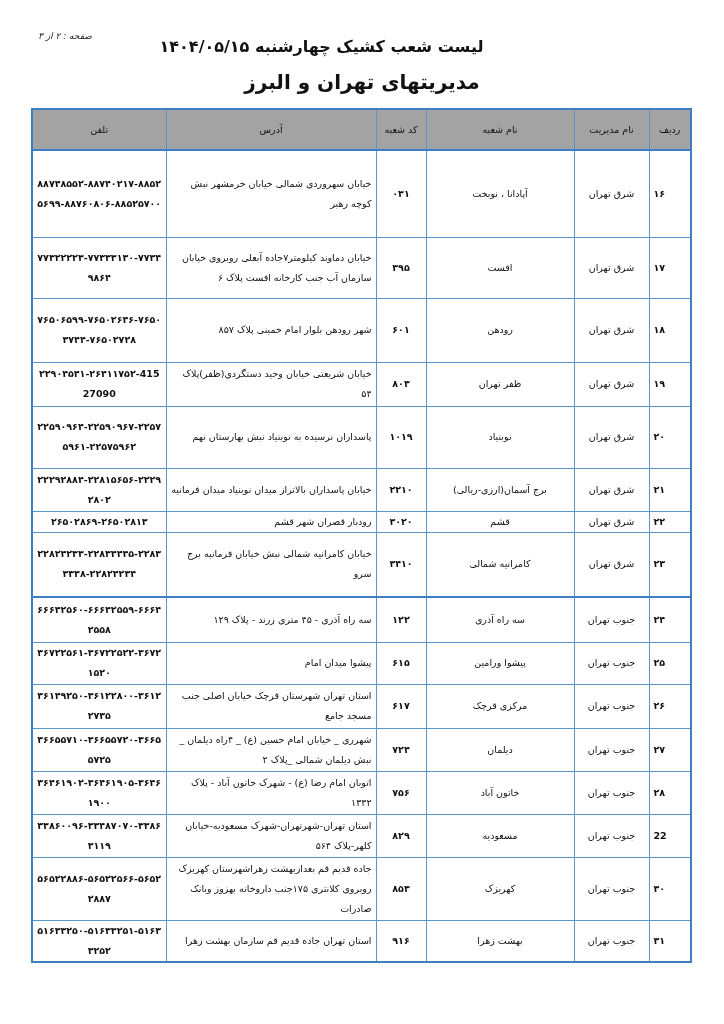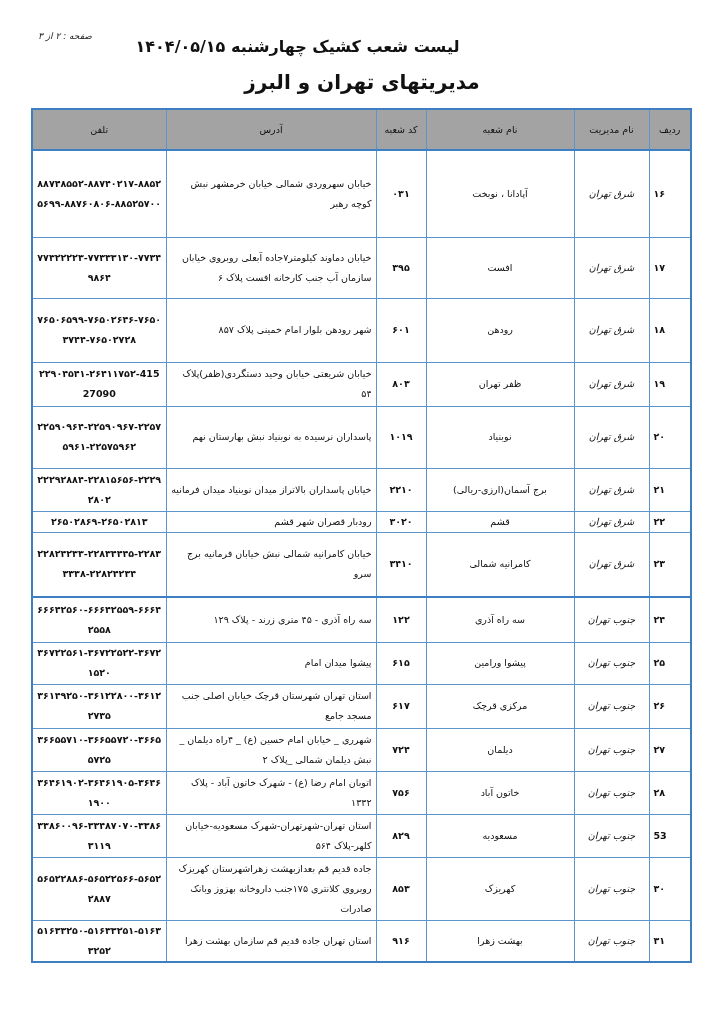--- a/index.html
+++ b/index.html
@@ -27,20 +27,21 @@
     .title {
       position: absolute;
       left: 0;
       width: 595px;
       top: 37px;
       text-align: center;
       direction: rtl;
       font-size: 16px;
       font-weight: bold;
       color: #111;
+      padding-left: 24px;
     }
     .subtitle {
       position: absolute;
       left: 0;
       width: 724px;
       top: 70px;
       text-align: center;
       direction: rtl;
       font-size: 20px;
       font-weight: bold;
@@ -65,21 +66,21 @@
     }
     .tbl th {
       background: #a3a3a3;
       font-weight: normal;
       height: 39px;
       text-align: center;
       color: #111;
       border-bottom: 2px solid #3d7fc0;
     }
     .tbl td.c-radif { text-align: left; font-weight: bold; }
-    .tbl td.c-mgmt { text-align: center; font-style: italic; }
+    .tbl td.c-mgmt { text-align: center; }
     .tbl td.c-name { text-align: center; }
     .tbl td.c-code { text-align: center; font-weight: bold; }
     .tbl td.c-addr { text-align: right; }
     .tbl td.c-phone { text-align: center; direction: ltr; font-weight: bold; word-break: break-all; letter-spacing: 0.3px; }
     .tbl tr.group-start td { border-top: 2px solid #3d7fc0; }
   </style>
 </head>
 <body>
 
 <div class="page-number">صفحه : ۲ از ۳</div>
@@ -204,21 +205,21 @@
       </tr>
       <tr style="height: 43px;">
         <td class="c-radif">۲۸</td>
         <td class="c-mgmt">جنوب تهران</td>
         <td class="c-name">خاتون آباد</td>
         <td class="c-code">۷۵۶</td>
         <td class="c-addr">اتوبان امام رضا (ع) - شهرک خاتون آباد - پلاک ۱۳۳۲</td>
         <td class="c-phone">۳۶۴۶۱۹۰۲-۳۶۴۶۱۹۰۵-۳۶۴۶۱۹۰۰</td>
       </tr>
       <tr style="height: 43px;">
-        <td class="c-radif">53</td>
+        <td class="c-radif">22</td>
         <td class="c-mgmt">جنوب تهران</td>
         <td class="c-name">مسعودیه</td>
         <td class="c-code">۸۲۹</td>
         <td class="c-addr">استان تهران-شهرتهران-شهرک مسعودیه-خیابان کلهر-پلاک ۵۶۴</td>
         <td class="c-phone">۳۳۸۶۰۰۹۶-۳۳۴۸۷۰۷۰-۳۳۸۶۳۱۱۹</td>
       </tr>
       <tr style="height: 63px;">
         <td class="c-radif">۳۰</td>
         <td class="c-mgmt">جنوب تهران</td>
         <td class="c-name">کهریزک</td>

